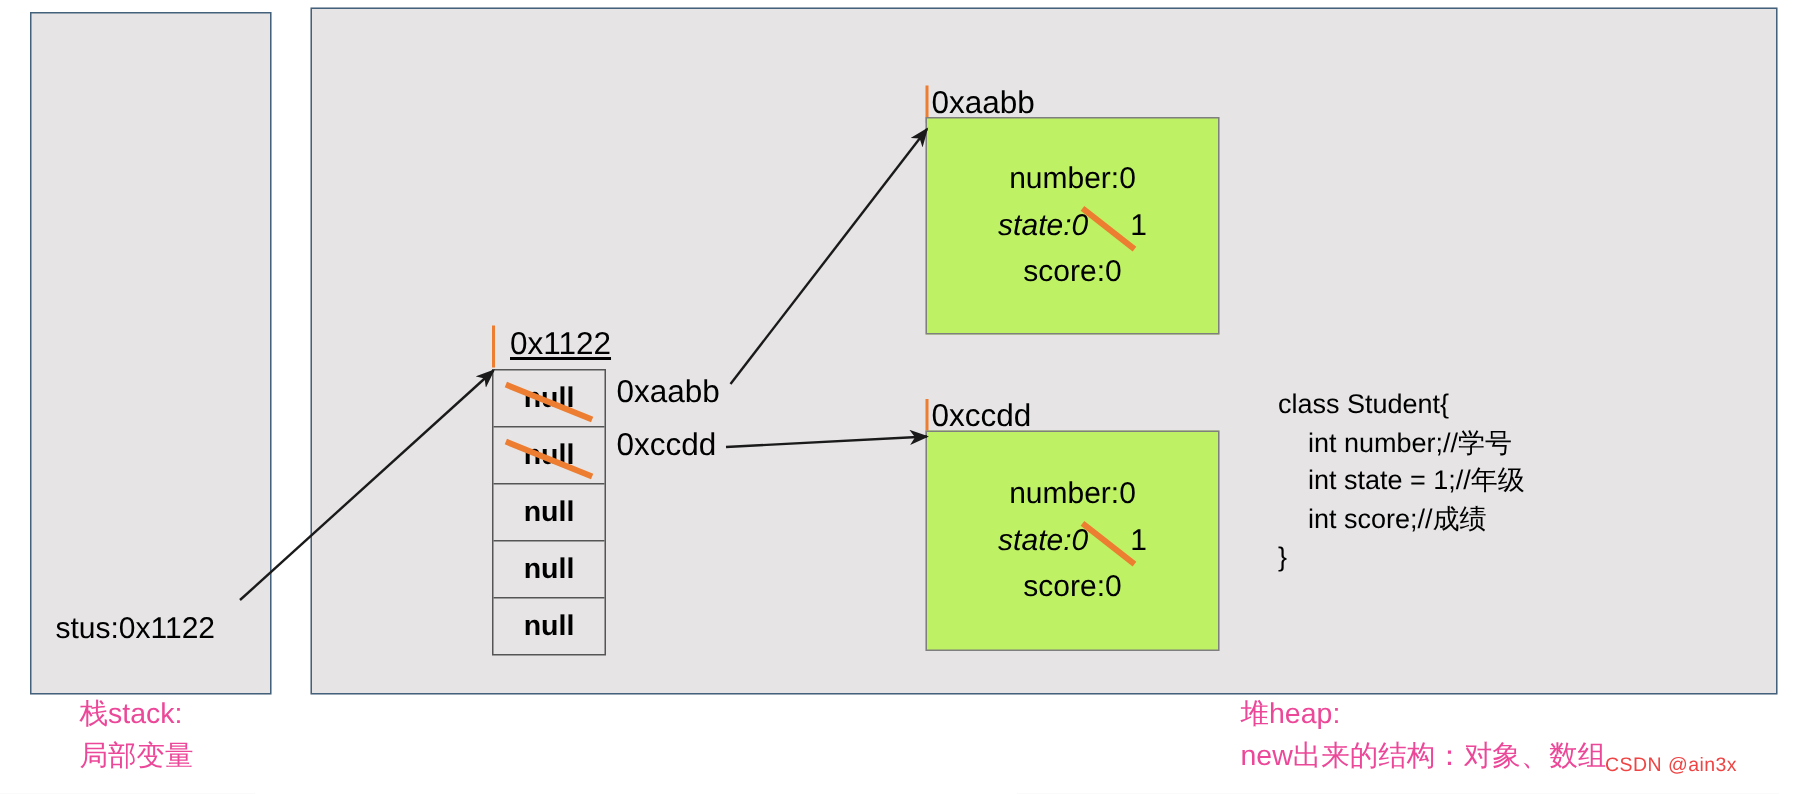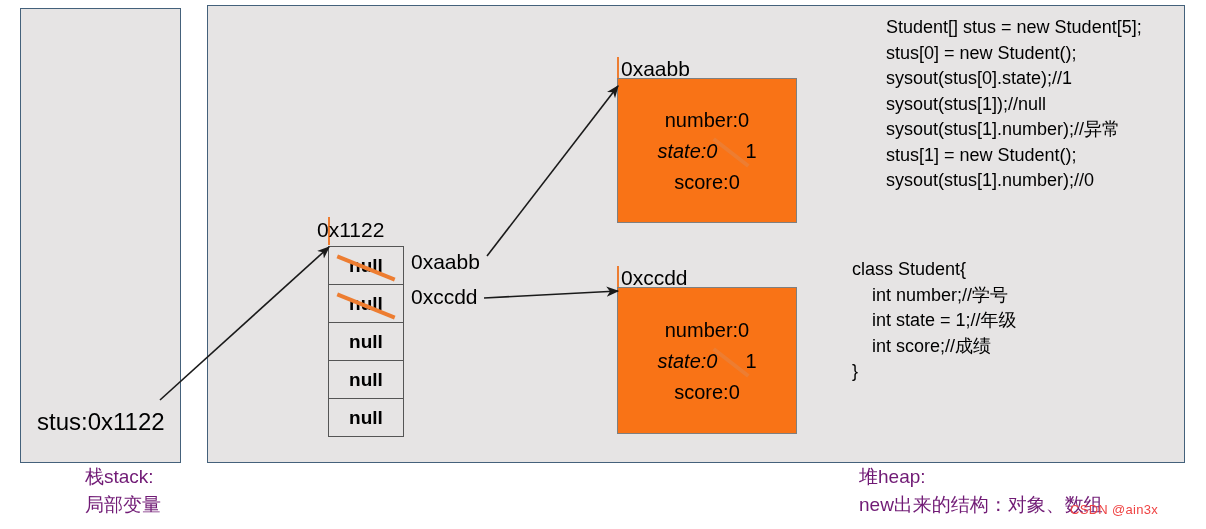--- a/index.html
+++ b/index.html
@@ -27,32 +27,31 @@
   }
   #stack-panel { left: 20px;  top: 8px; width: 161px;  height: 455px; }
   #heap-panel  { left: 207px; top: 5px; width: 978px;  height: 458px; }
 
   
   .caption {
     position: absolute;
     font-size: 19px;
     line-height: 28px;
     white-space: pre;
-    color: #701a75;
-    margin-left: 32px;
+    color: #ec4899;
   }
   #stack-caption { left: 53px;  top: 463px; }
   #heap-caption  { left: 827px; top: 463px; }
 
   
   #stack-var {
     position: absolute;
     left: 37px;
     top: 408px;
-    font-size: 24px;
+    font-size: 20px;
     white-space: nowrap;
   }
 
   
   #array-box {
     position: absolute;
     left: 328px;
     top: 246px;
     width: 76px;
     height: 191px;
@@ -79,46 +78,47 @@
     width: 62px;
     height: 4px;
     background: #ed7d31;
     transform: rotate(22deg);
     transform-origin: center;
   }
 
   
   #array-addr {
     position: absolute;
-    left: 317px;
+    left: 340px;
     top: 218px;
     font-size: 21px;
     white-space: nowrap;
+    text-decoration: underline;
   }
   .tick {
     position: absolute;
     width: 2px;
     background: #ed7d31;
   }
   #array-tick { left: 328px; top: 217px; height: 28px; }
 
   
   .ref-label {
     position: absolute;
     font-size: 21px;
     white-space: nowrap;
   }
   #ref-label-0 { left: 411px; top: 250px; }
   #ref-label-1 { left: 411px; top: 285px; }
 
   
   .heap-obj {
     position: absolute;
-    width: 180px;
-    background: #f97316;
+    width: 196px;
+    background: #bef264;
     border: 1px solid #7f7f7f;
     box-sizing: border-box;
   }
   #heap-obj-0 { left: 617px; top: 78px;  height: 145px; }
   #heap-obj-1 { left: 617px; top: 287px; height: 147px; }
 
   .heap-obj .fields {
     position: absolute;
     left: 0; right: 0;
     top: 50%;
@@ -249,27 +249,20 @@
       <span class="field-row field-state">
         <span class="state-wrap">
           <span>state:0</span>
           <span class="strike"></span>
         </span><span class="state-new">1</span>
       </span>
       <span class="field-row">score:0</span>
     </div>
   </div>
 
-  <div class="code" id="code-main">Student[] stus = new Student[5];
-stus[0] = new Student();
-sysout(stus[0].state);//1
-sysout(stus[1]);//null
-sysout(stus[1].number);//异常
-stus[1] = new Student();
-sysout(stus[1].number);//0</div>
   <div class="code" id="code-class">class Student{
     int number;//学号
     int state = 1;//年级
     int score;//成绩
 }</div>
 
   <svg id="arrows" viewBox="0 0 1206 529" xmlns="http://www.w3.org/2000/svg">
     <defs>
       <marker id="ah" markerWidth="9" markerHeight="9" refX="7.2" refY="3.2" orient="auto" markerUnits="strokeWidth">
         <path d="M0,0 L8,3.2 L0,6.4 L2.2,3.2 z" fill="#1a1a1a"></path>

